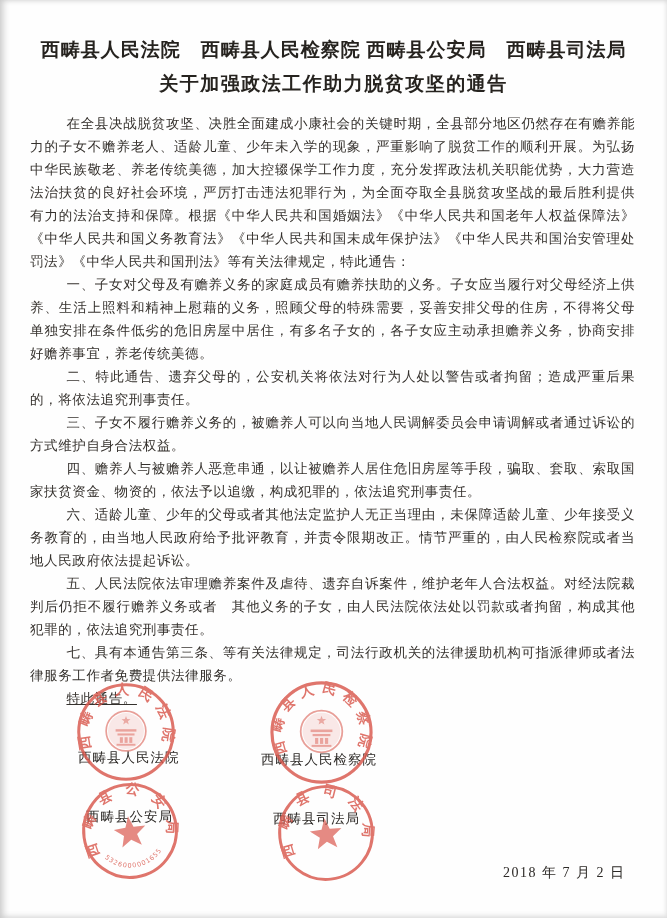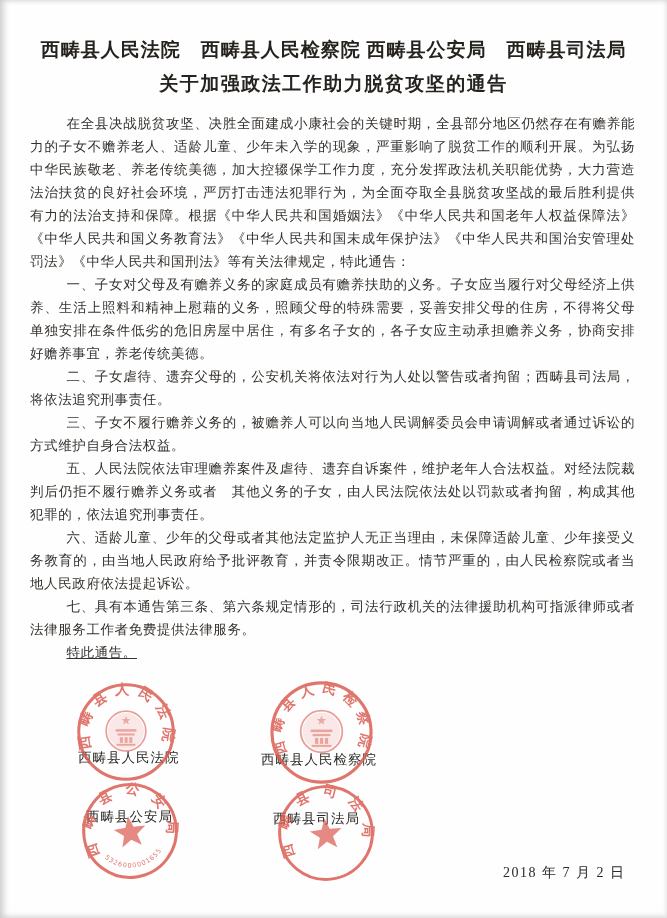--- a/index.html
+++ b/index.html
@@ -67,25 +67,26 @@
 <div class="page">
 
   <div class="titles">
     <h1 class="title-line1">西畴县人民法院　西畴县人民检察院 西畴县公安局　西畴县司法局</h1>
     <h2 class="title-line2">关于加强政法工作助力脱贫攻坚的通告</h2>
   </div>
 
   <div class="doc-body">
     <p>在全县决战脱贫攻坚、决胜全面建成小康社会的关键时期，全县部分地区仍然存在有赡养能力的子女不赡养老人、适龄儿童、少年未入学的现象，严重影响了脱贫工作的顺利开展。为弘扬中华民族敬老、养老传统美德，加大控辍保学工作力度，充分发挥政法机关职能优势，大力营造法治扶贫的良好社会环境，严厉打击违法犯罪行为，为全面夺取全县脱贫攻坚战的最后胜利提供有力的法治支持和保障。根据《中华人民共和国婚姻法》《中华人民共和国老年人权益保障法》《中华人民共和国义务教育法》《中华人民共和国未成年保护法》《中华人民共和国治安管理处罚法》《中华人民共和国刑法》等有关法律规定，特此通告：</p>
     <p>一、子女对父母及有赡养义务的家庭成员有赡养扶助的义务。子女应当履行对父母经济上供养、生活上照料和精神上慰藉的义务，照顾父母的特殊需要，妥善安排父母的住房，不得将父母单独安排在条件低劣的危旧房屋中居住，有多名子女的，各子女应主动承担赡养义务，协商安排好赡养事宜，养老传统美德。</p>
-    <p>二、子女虐待、遗弃父母的，公安机关将依法对行为人处以警告或者拘留；西畴县司法局，将依法追究刑事责任。</p>
+    <p>二、特此通告、遗弃父母的，公安机关将依法对行为人处以警告或者拘留；造成严重后果的，将依法追究刑事责任。</p>
     <p>三、子女不履行赡养义务的，被赡养人可以向当地人民调解委员会申请调解或者通过诉讼的方式维护自身合法权益。</p>
+    <p>四、赡养人与被赡养人恶意串通，以让被赡养人居住危旧房屋等手段，骗取、套取、索取国家扶贫资金、物资的，依法予以追缴，构成犯罪的，依法追究刑事责任。</p>
+    <p>六、适龄儿童、少年的父母或者其他法定监护人无正当理由，未保障适龄儿童、少年接受义务教育的，由当地人民政府给予批评教育，并责令限期改正。情节严重的，由人民检察院或者当地人民政府依法提起诉讼。</p>
     <p>五、人民法院依法审理赡养案件及虐待、遗弃自诉案件，维护老年人合法权益。对经法院裁判后仍拒不履行赡养义务或者　其他义务的子女，由人民法院依法处以罚款或者拘留，构成其他犯罪的，依法追究刑事责任。</p>
-    <p>六、适龄儿童、少年的父母或者其他法定监护人无正当理由，未保障适龄儿童、少年接受义务教育的，由当地人民政府给予批评教育，并责令限期改正。情节严重的，由人民检察院或者当地人民政府依法提起诉讼。</p>
-    <p>七、具有本通告第三条、第六条规定情形的，司法行政机关的法律援助机构可指派律师或者法律服务工作者免费提供法律服务。</p>
+    <p>七、具有本通告第三条、等有关法律规定，司法行政机关的法律援助机构可指派律师或者法律服务工作者免费提供法律服务。</p>
     <p class="closing">特此通告。</p>
   </div>
 
   <span class="seal-label l-court">西畴县人民法院</span>
   <span class="seal-label l-proc">西畴县人民检察院</span>
   <span class="seal-label l-police">西畴县公安局</span>
   <span class="seal-label l-justice">西畴县司法局</span>
 
   <div class="seal s-court">
     <svg viewBox="0 0 110 110">

